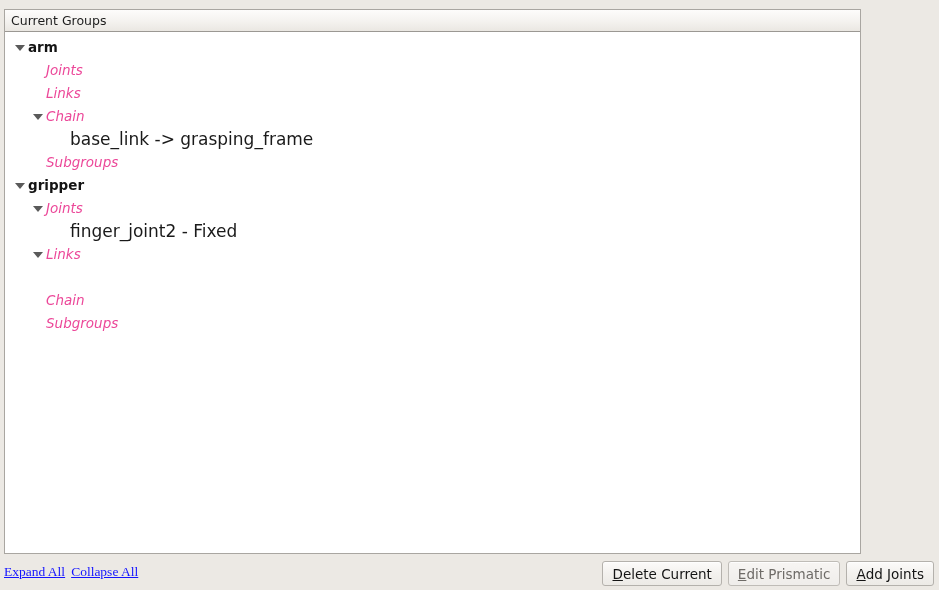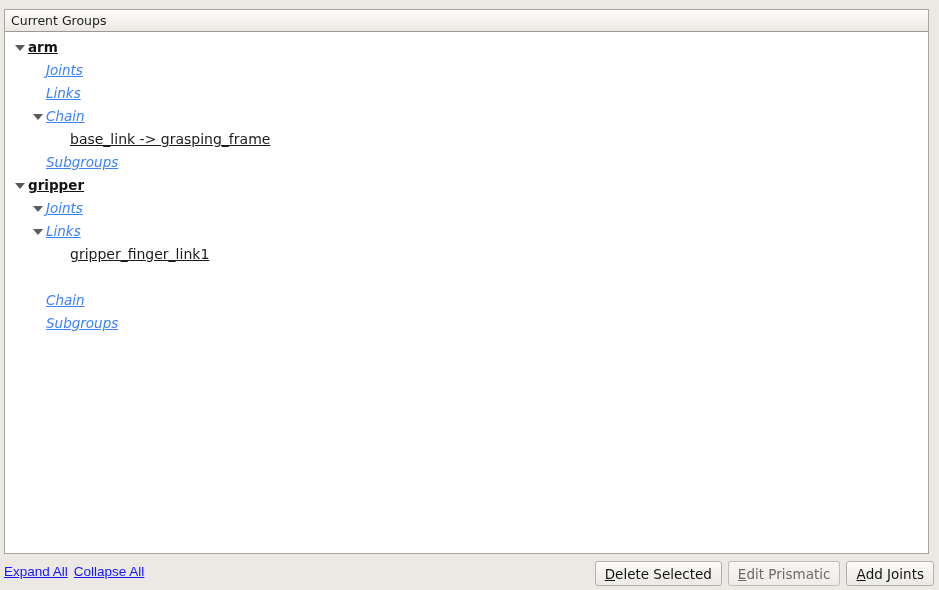--- a/index.html
+++ b/index.html
@@ -15,21 +15,21 @@
     color: #1a1a1a;
     overflow: hidden;
     position: relative;
   }
 
   
   #groups-panel {
     position: absolute;
     left: 4px;
     top: 9px;
-    width: 925px;
+    width: 857px;
     height: 545px;
     box-sizing: border-box;
     border: 1px solid #a9a6a1;
     background: #ffffff;
     display: flex;
     flex-direction: column;
   }
   #groups-header {
     height: 22px;
     min-height: 22px;
@@ -71,30 +71,30 @@
     display: block;
     width: 0;
     height: 0;
     border-left: 5px solid transparent;
     border-right: 5px solid transparent;
     border-top: 6px solid #5a5a5a;
     margin-top: 1px;
   }
   .twisty.none::before { content: ""; }
 
-  .label { display: block; text-decoration: underline; }
+  .label { display: block; }
 
   
   .d0 { padding-left: 6px; }
   .d1 { padding-left: 24px; }
   .d2 { padding-left: 48px; }
 
   .t-group { font-weight: bold; font-size: 13.5px; color: #141414; }
-  .t-section { font-style: italic; font-size: 13.5px; color: #3b82f6; }
-  .t-leaf { font-size: 14px; color: #1a1a1a; }
+  .t-section { font-style: italic; font-size: 13.5px; color: #ec4899; }
+  .t-leaf { font-size: 17px; color: #1a1a1a; }
 
   
   #bottom-bar {
     position: absolute;
     left: 0;
     top: 554px;
     width: 939px;
     height: 36px;
     background: #ece9e4;
   }
@@ -107,21 +107,21 @@
     align-items: center;
   }
   .linkbtn {
     color: #1414ff;
     text-decoration: underline;
     font-size: 13.5px;
     cursor: pointer;
     background: none;
     border: none;
     padding: 0;
-    font-family: Liberation Sans, sans-serif;
+    font-family: Liberation Serif, serif;
   }
   #button-group {
     position: absolute;
     right: 5px;
     top: 7px;
     display: flex;
     gap: 6px;
     align-items: center;
   }
   .btn {
@@ -181,27 +181,27 @@
         <span class="label t-section">Subgroups</span>
       </div>
       <div class="row d0">
         <span class="twisty open"></span>
         <span class="label t-group">gripper</span>
       </div>
       <div class="row d1">
         <span class="twisty open"></span>
         <span class="label t-section">Joints</span>
       </div>
+      <div class="row d2">
+        <span class="twisty none"></span>
+        <span class="label t-leaf">finger_joint2 - Fixed</span>
+      </div>
       <div class="row d1">
         <span class="twisty open"></span>
         <span class="label t-section">Links</span>
-      </div>
-      <div class="row d2">
-        <span class="twisty none"></span>
-        <span class="label t-leaf">gripper_finger_link1</span>
       </div>
       <div class="row d2">
         <span class="twisty none"></span>
       </div>
       <div class="row d1">
         <span class="twisty none"></span>
         <span class="label t-section">Chain</span>
       </div>
       <div class="row d1">
         <span class="twisty none"></span>
@@ -214,21 +214,21 @@
 <div id="bottom-bar">
 
   <div id="link-group">
     <span class="linkbtn">Expand All</span>
     <span class="linkbtn">Collapse All</span>
   </div>
 
   <div id="button-group">
       <div class="btn">
         <span class="mn">D</span>
-        <span>elete Selected</span>
+        <span>elete Current</span>
       </div>
       <div class="btn disabled">
         <span class="mn">E</span>
         <span>dit Prismatic</span>
       </div>
       <div class="btn">
         <span class="mn">A</span>
         <span>dd Joints</span>
       </div>
     </div>

